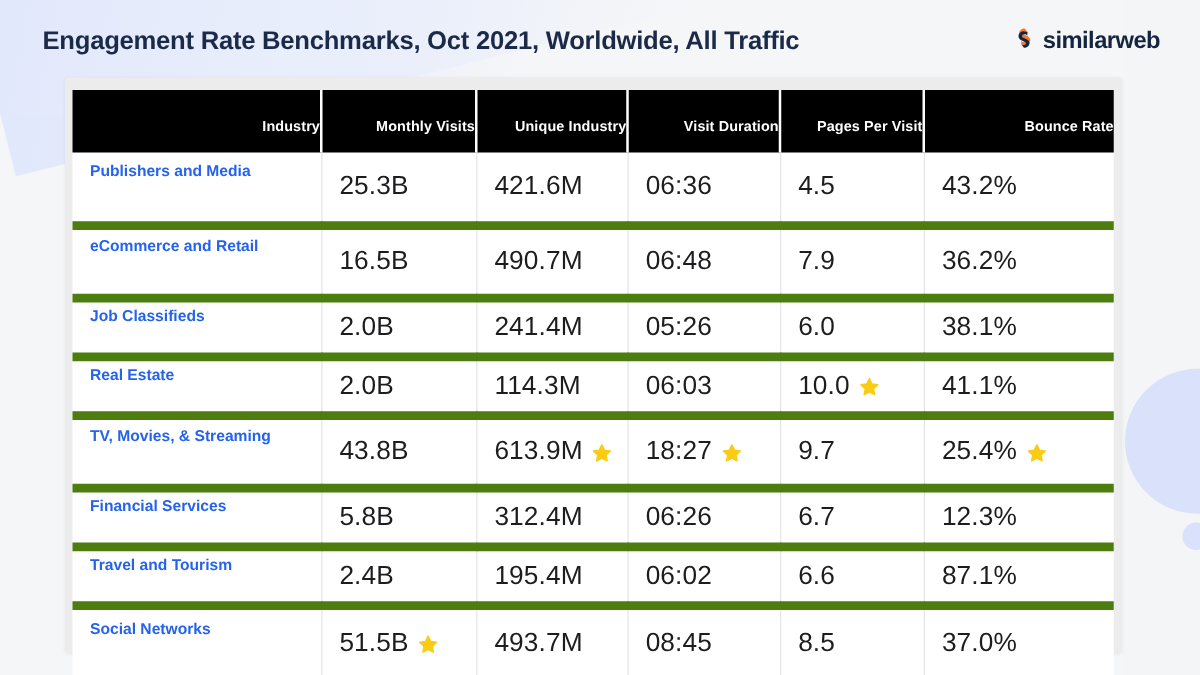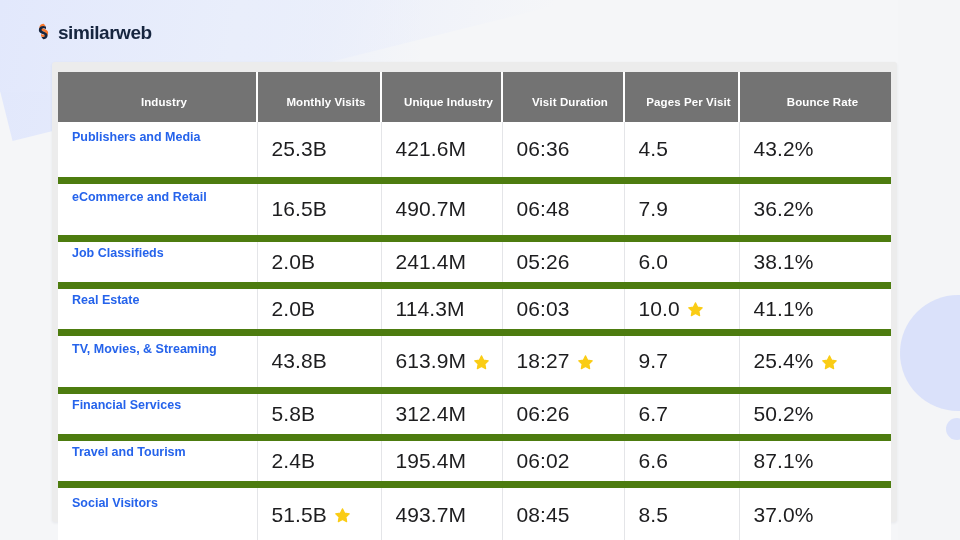--- a/index.html
+++ b/index.html
@@ -135,25 +135,25 @@
   }
 
   #benchmarks-table col.c-industry  { width: 199px; }
   #benchmarks-table col.c-visits    { width: 124px; }
   #benchmarks-table col.c-unique    { width: 121px; }
   #benchmarks-table col.c-duration  { width: 122px; }
   #benchmarks-table col.c-pages     { width: 115px; }
   #benchmarks-table col.c-bounce    { width: 152px; }
 
   #benchmarks-table thead th {
-    background: #737373;
+    background: #000000;
     color: #ffffff;
     font-size: 11.5px;
     font-weight: bold;
-    text-align: center;
+    text-align: right;
     height: 50px;
     padding: 10px 0 0 14px;
     border-right: 2px solid #ffffff;
     vertical-align: middle;
     letter-spacing: .1px;
   }
   #benchmarks-table thead th:last-child { border-right: none; }
 
   #benchmarks-table tbody tr { border-bottom: 7px solid #4d7c0f; }
   #benchmarks-table tbody tr:last-child { border-bottom: none; }
@@ -211,20 +211,21 @@
 
 <div id="bg-layer">
   <div class="deco-right-band"></div>
   <div class="deco-top-left"></div>
   <div class="deco-top-left-2"></div>
   <div class="deco-right-circle"></div>
   <div class="deco-right-dot"></div>
 </div>
 
 <div id="page-header">
+  <div id="page-title">Engagement Rate Benchmarks, Oct 2021, Worldwide, All Traffic</div>
 
   <div id="brand-logo">
     <span>
       <svg width="19" height="19" viewBox="0 0 24 24" aria-hidden="true">
         <path d="M12.4 2.2c-3.1 0-5.6 1.9-5.6 4.6 0 2.2 1.6 3.6 3.9 4.6l2 .9c1.1.5 1.7 1 1.7 1.9 0 1.1-1 1.8-2.4 1.8-1.3 0-2.3-.5-3-1.3l-.2 3.4c.9.5 2 .8 3.3.8 3.3 0 5.8-2 5.8-4.9 0-2.3-1.5-3.7-3.9-4.7l-2-.9c-1-.4-1.6-.9-1.6-1.7 0-1 .9-1.7 2.2-1.7 1.1 0 2 .4 2.7 1.1z" fill="#f7772d"></path>
         <path d="M11.6 21.8c3.1 0 5.6-1.9 5.6-4.6 0-2.2-1.6-3.6-3.9-4.6l-2-.9c-1.1-.5-1.7-1-1.7-1.9 0-1.1 1-1.8 2.4-1.8 1.3 0 2.3.5 3 1.3l.2-3.4c-.9-.5-2-.8-3.3-.8-3.3 0-5.8 2-5.8 4.9 0 2.3 1.5 3.7 3.9 4.7l2 .9c1 .4 1.6.9 1.6 1.7 0 1-.9 1.7-2.2 1.7-1.1 0-2-.4-2.7-1.1z" fill="#16253f"></path>
       </svg>
     </span>
     <span class="logo-text">similarweb</span>
   </div>
@@ -381,21 +382,21 @@
           <td><span class="metric">
               <span>312.4M</span>
             </span></td>
           <td><span class="metric">
               <span>06:26</span>
             </span></td>
           <td><span class="metric">
               <span>6.7</span>
             </span></td>
           <td><span class="metric">
-              <span>50.2%</span>
+              <span>12.3%</span>
             </span></td>
         </tr>
         <tr>
           <td class="industry-cell">
             <span class="industry-link">Travel and Tourism</span>
           </td>
           <td><span class="metric">
               <span>2.4B</span>
             </span></td>
           <td><span class="metric">
@@ -406,21 +407,21 @@
             </span></td>
           <td><span class="metric">
               <span>6.6</span>
             </span></td>
           <td><span class="metric">
               <span>87.1%</span>
             </span></td>
         </tr>
         <tr class="tall">
           <td class="industry-cell">
-            <span class="industry-link">Social Visitors</span>
+            <span class="industry-link">Social Networks</span>
           </td>
           <td><span class="metric">
               <span>51.5B</span>
               <span class="star-icon">
                 <svg viewBox="0 0 24 24">
                   <path fill="#FACC15" stroke="#FACC15" stroke-width="1.6" stroke-linejoin="round" d="M12 2.6l2.95 5.98 6.6.96-4.78 4.66 1.13 6.57L12 17.66l-5.9 3.11 1.13-6.57L2.45 9.54l6.6-.96z"></path>
                 </svg>
               </span>
             </span></td>
           <td><span class="metric">

